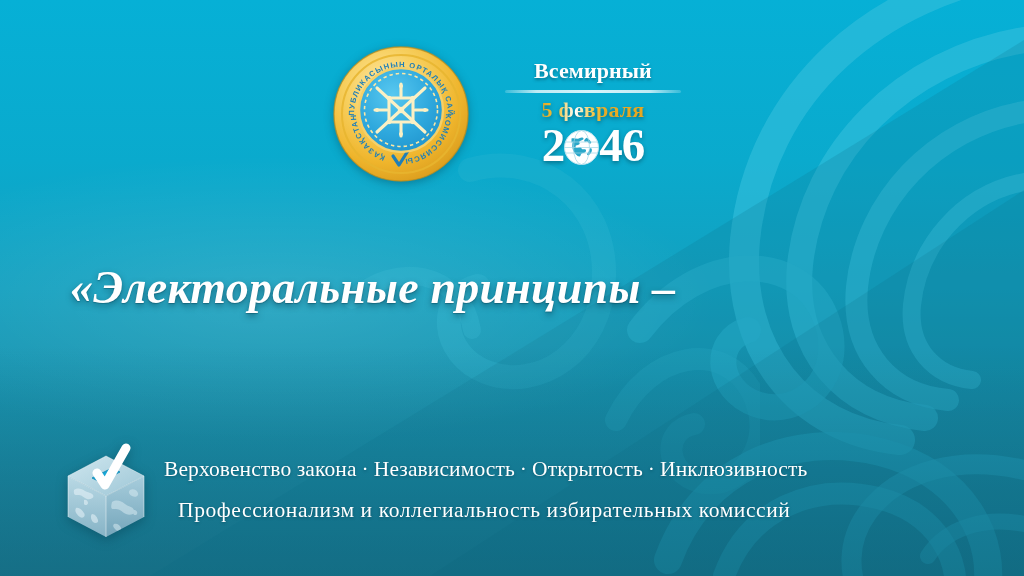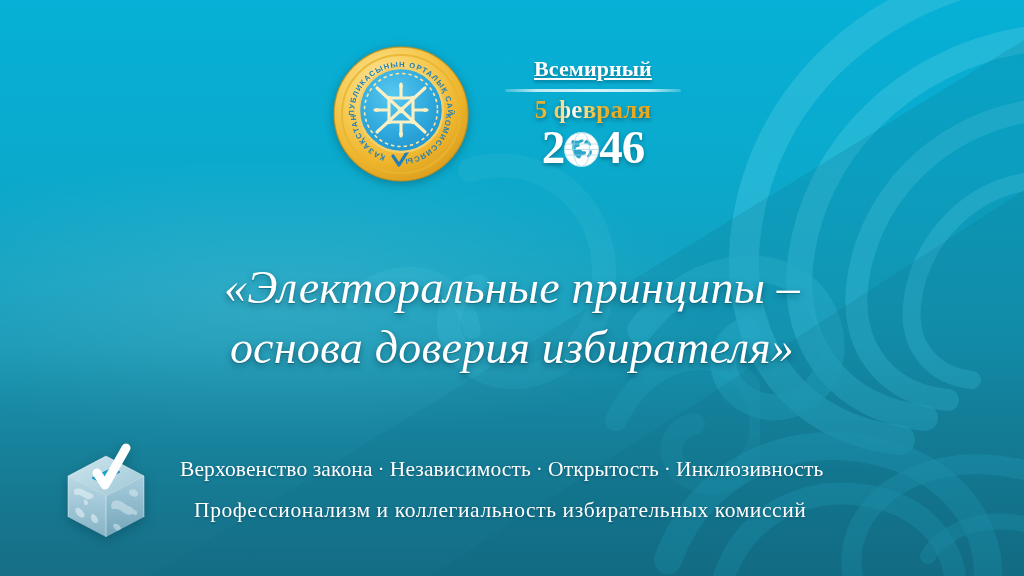--- a/index.html
+++ b/index.html
@@ -52,34 +52,33 @@
 
   .wed-title{
     color:#ffffff;
     font-family:"Liberation Serif", serif;
     font-weight:bold;
     font-size:22px;
     line-height:1.12;
     text-align:center;
     letter-spacing:.1px;
     text-shadow:0 2px 3px rgba(0,48,64,.45);
-    text-decoration:underline;
   }
   .wed-title .l2{ display:block; }
 
   .wed-rule{
     width:176px; height:3px; margin:7px 0 5px;
     background:linear-gradient(90deg, rgba(190,235,245,.25), #bfeaf4 18%, #d8f3fa 50%, #bfeaf4 82%, rgba(190,235,245,.25));
     border-radius:2px;
   }
 
   .wed-date{
     font-family:"Liberation Serif", serif;
     font-weight:bold;
-    font-size:25px;
+    font-size:22px;
     line-height:1.05;
     letter-spacing:.2px;
     background:linear-gradient(92deg,#e7a822 0%,#f0c441 16%,#ffffff 33%,#f3cc55 48%,#e9ab25 62%,#e8a71f 100%);
     -webkit-background-clip:text; background-clip:text;
     color:transparent;
     -webkit-text-fill-color:transparent;
     filter:drop-shadow(0 2px 2px rgba(0,48,64,.5));
   }
 
   .wed-year{
@@ -96,39 +95,38 @@
   }
   .wed-year .globe{
     display:inline-block; width:37px; height:37px; margin:0 -1px;
     position:relative; top:2px;
   }
   .wed-year .globe svg{ display:block; width:37px; height:37px; }
 
   
   .headline{
     position:absolute; left:0; right:0; top:258px;
-    text-align:center;
     padding:0 70px;
     font-family:"Liberation Serif", serif;
-    font-weight:normal;
+    font-weight:bold;
     font-style:italic;
     font-size:46px;
     line-height:1.30;
     color:#ffffff;
     letter-spacing:.2px;
     text-shadow:
       0 3px 6px rgba(0,52,70,.50),
       0 1px 1px rgba(0,52,70,.35);
   }
   .headline .ln{ display:block; white-space:nowrap; }
 
   
   .footer{
     position:absolute; left:54px; right:40px; bottom:34px;
-    display:flex; align-items:center; gap:22px;
+    display:flex; align-items:center; gap:6px;
   }
   .ballot{ flex:0 0 auto; width:104px; height:104px; }
   .ballot svg{ display:block; width:104px; height:104px; filter:drop-shadow(0 3px 6px rgba(0,45,60,.35)); }
 
   .principles{
     flex:1 1 auto;
     color:#ffffff;
     font-family:"Liberation Serif", serif;
     font-size:21.5px;
     line-height:1.52;
@@ -286,21 +284,20 @@
             </g>
           </svg>
         </span>
         <span>46</span>
       </div>
     </div>
   </div>
 
   <h1 class="headline">
     <span class="ln">«Электоральные принципы –</span>
-    <span class="ln">основа доверия избирателя»</span>
   </h1>
 
   <div class="footer">
 
     <div class="ballot">
       <svg viewBox="0 0 104 104" aria-hidden="true">
         <defs>
           <linearGradient id="boxTop" x1="0" y1="0" x2="1" y2="1">
             <stop offset="0%" stop-color="#cfe7ef"></stop>
               <stop offset="100%" stop-color="#9dc6d6"></stop>

